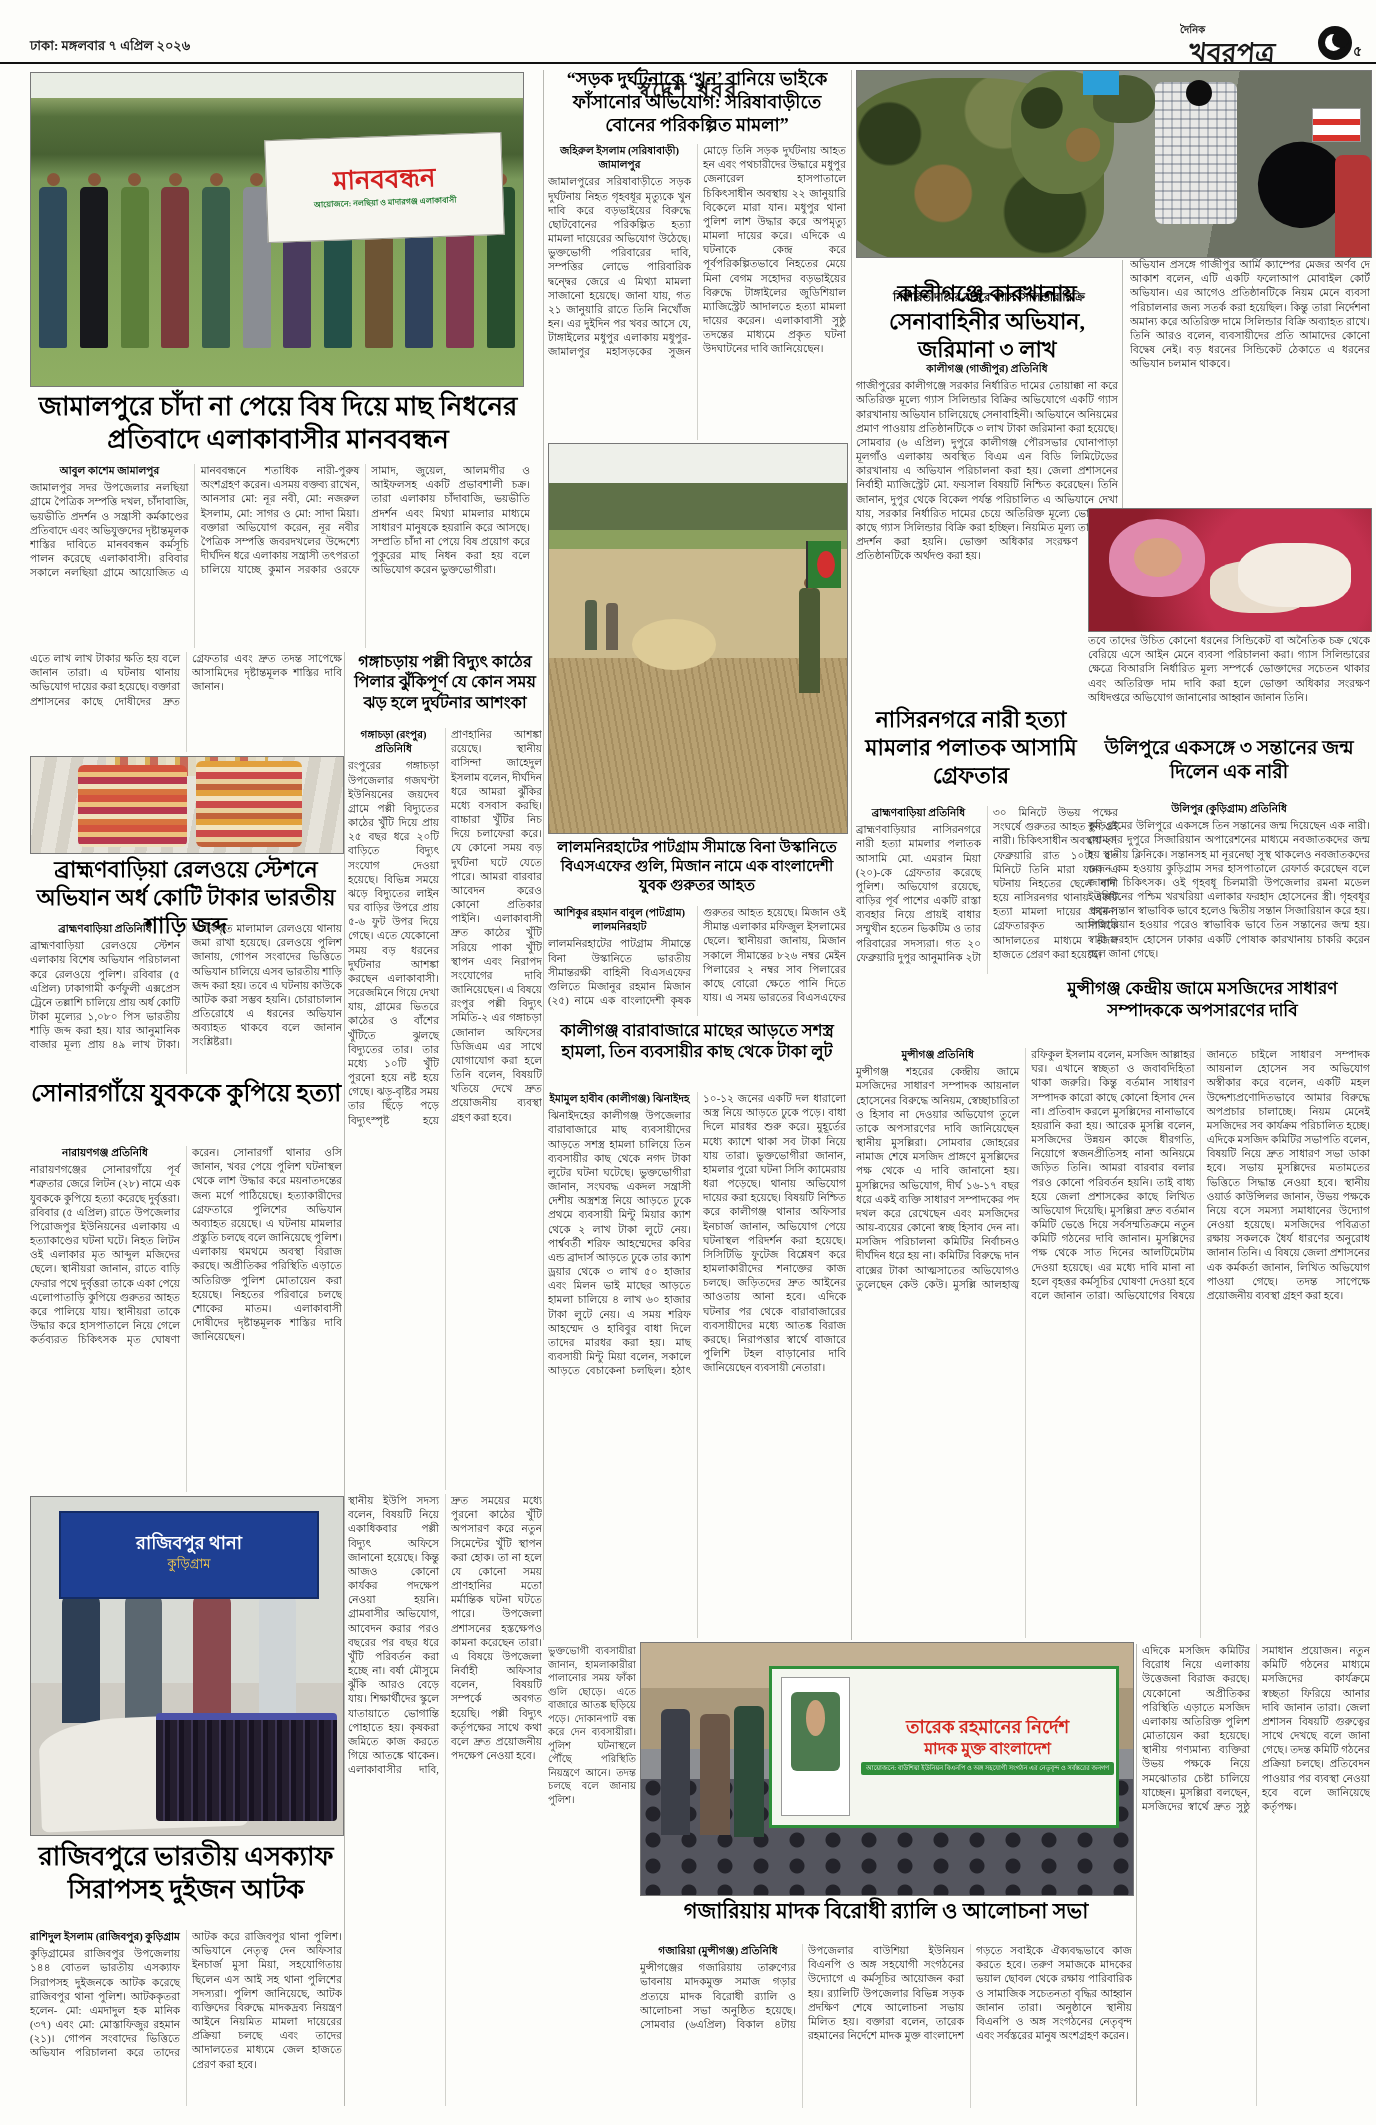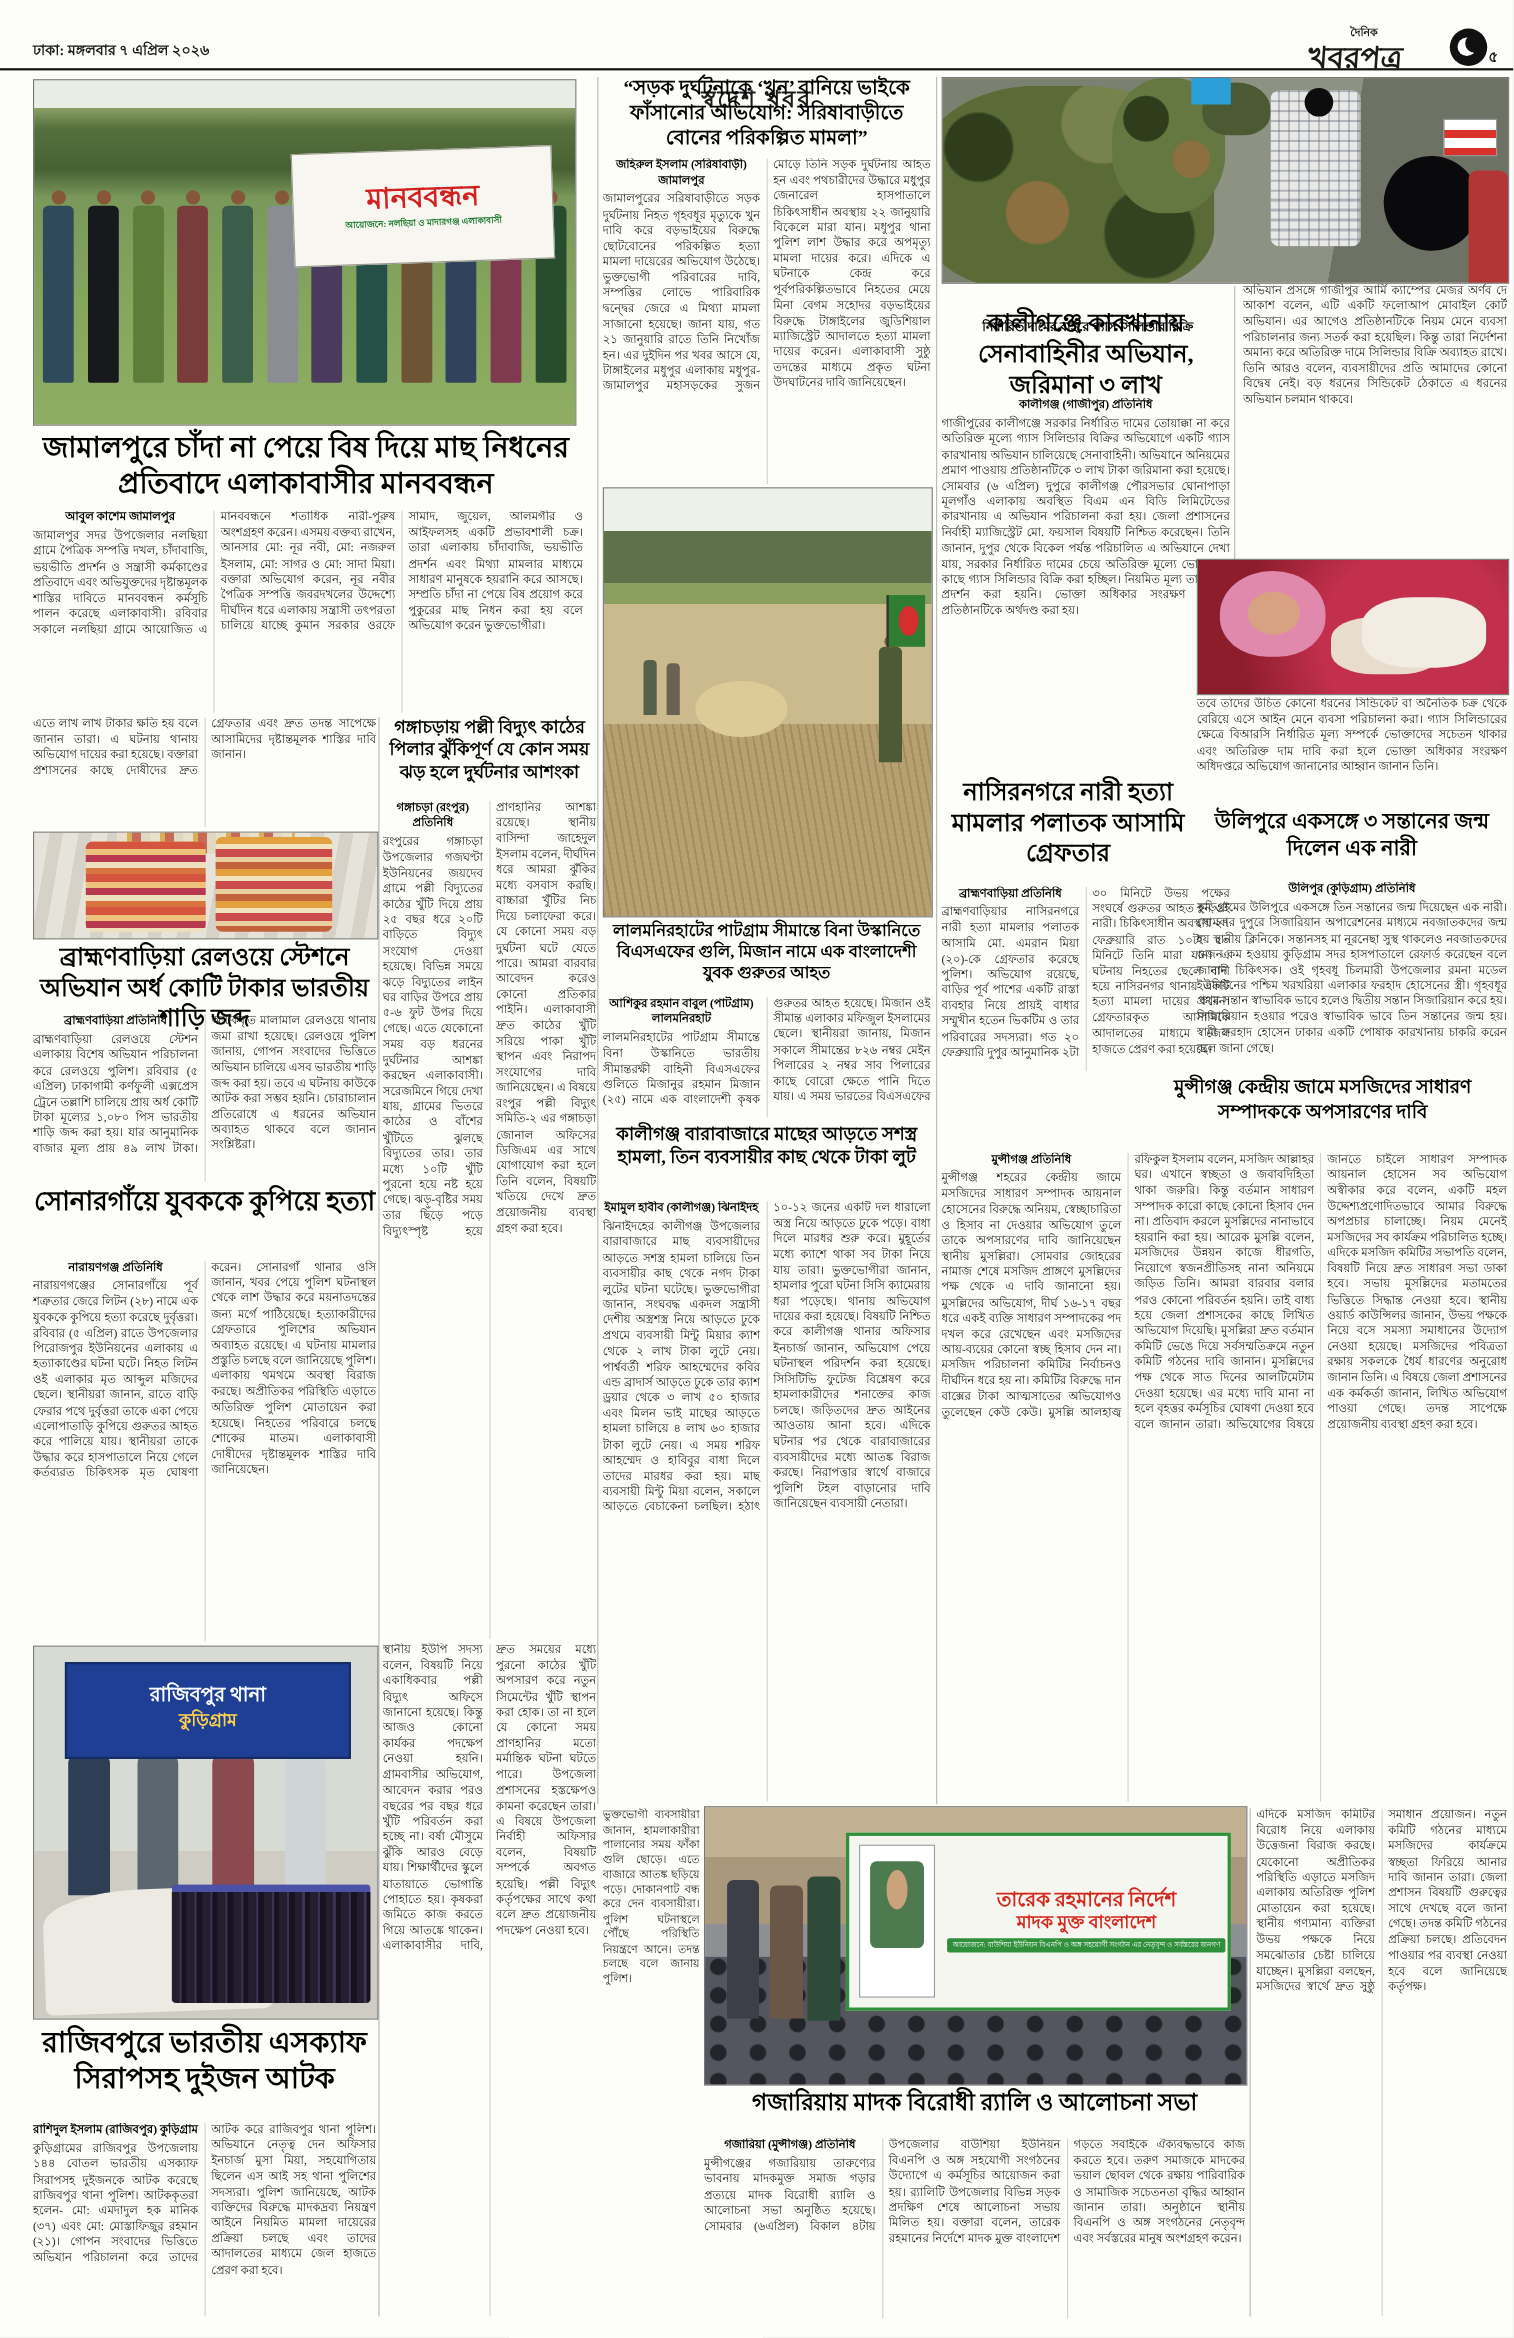--- a/index.html
+++ b/index.html
@@ -12,21 +12,21 @@
   .c1{column-count:1}.c2{column-count:2}.c3{column-count:3}
   .byl{display:block;font-weight:700;text-align:center;font-size:10.5px;margin:0 0 3px 0;color:#000;}
   .vr{position:absolute;width:1px;background:#b8b8b2;}
   .hrule{position:absolute;background:#111;}
   .kick{position:absolute;font-weight:700;text-align:center;white-space:nowrap;color:#000;margin-top:31px;}
   .photo{position:absolute;overflow:hidden;border:1px solid #777;background:#c8c8c2;}
 
   
   .date{position:absolute;font-size:13px;font-weight:700;}
   .section{position:absolute;font-size:21px;font-weight:800;text-align:center;letter-spacing:2px;margin-top:48px;}
-  .mh-pre{position:absolute;font-size:10px;font-weight:700;text-align:center;font-family:Liberation Serif, serif;}
+  .mh-pre{position:absolute;font-size:10px;font-weight:700;font-family:Liberation Serif, serif;}
   .mh{position:absolute;font-size:27px;font-weight:900;text-align:center;transform:skewX(-4deg);}
   .logoCirc{position:absolute;width:34px;height:34px;border-radius:50%;background:#111;}
   .logoCirc::after{content:"";position:absolute;left:7px;top:8px;width:17px;height:17px;border-radius:50%;background:#fff;}
   .logoCirc::before{content:"";position:absolute;left:14px;top:5px;width:17px;height:17px;border-radius:50%;background:#111;z-index:2;}
 
   
   .pA1{background:linear-gradient(#e9ede4 0,#e9ede4 8%,#8aa065 8%,#55703c 14%,#486133 26%,#79985a 34%,#84a55c 62%,#8fae63 100%);}
   .pA1 .crowd{position:absolute;left:1%;right:1%;top:32%;height:56%;display:flex;gap:1.2%;}
   .pA1 .person{flex:1;display:flex;flex-direction:column;align-items:center;}
   .pA1 .person i{width:13px;height:13px;border-radius:50%;background:#87573a;}
@@ -43,21 +43,21 @@
   .pSar .stk2{position:absolute;left:53%;top:4%;width:34%;height:90%;border-radius:6px;
        background:repeating-linear-gradient(#e2a13e 0 6px,#f2e3c0 6px 11px,#cc4b4b 11px 18px,#e8cf9d 18px 23px,#c2633c 23px 29px);}
   .pSar .bun{position:absolute;left:24%;top:-4%;width:52%;height:24%;border-radius:4px;
        background:repeating-linear-gradient(90deg,#e8e0c8 0 9px,#d8b05a 9px 14px,#c86a58 14px 22px,#e0d8c0 22px 30px);}
 
   
   .pRaj{background:linear-gradient(#d8dad4 0 55%,#cfccc4 55% 100%);}
   .pRaj .ban{position:absolute;left:9%;top:4%;width:82%;height:25%;background:#1e3f93;border:2px solid #142c66;
        display:flex;flex-direction:column;align-items:center;justify-content:center;color:#fff;z-index:2;}
   .pRaj .b1{font-size:18px;font-weight:800;line-height:1.1;}
-  .pRaj .b2{font-size:16px;font-weight:700;color:#ffd34d;}
+  .pRaj .b2{font-size:13px;font-weight:400;color:#ffd34d;}
   .pRaj .fig{position:absolute;top:29%;width:12%;height:38%;border-radius:8px 8px 0 0;}
   .pRaj .fig::before{content:"";position:absolute;top:-12px;left:50%;transform:translateX(-50%);
        width:14px;height:14px;border-radius:50%;background:#8a573b;}
   .pRaj .table{position:absolute;left:3%;bottom:2%;width:66%;height:33%;background:#eceae3;
        border-radius:45% 40% 8px 8px/28% 24% 6px 6px;transform:rotate(-2deg);}
   .pRaj .bot{position:absolute;right:2%;bottom:4%;width:58%;height:30%;border-radius:4px;border-top:7px solid #4c52a8;
        background:repeating-linear-gradient(90deg,#241e2e 0 7px,#3c3452 7px 9px,#171220 9px 14px);}
 
   
   .pBor{background:linear-gradient(#eef0ea 0 10%,#5f7148 10% 22%,#8ba05e 22% 27%,#cbba8e 27% 55%,#b7a071 55% 100%);}

